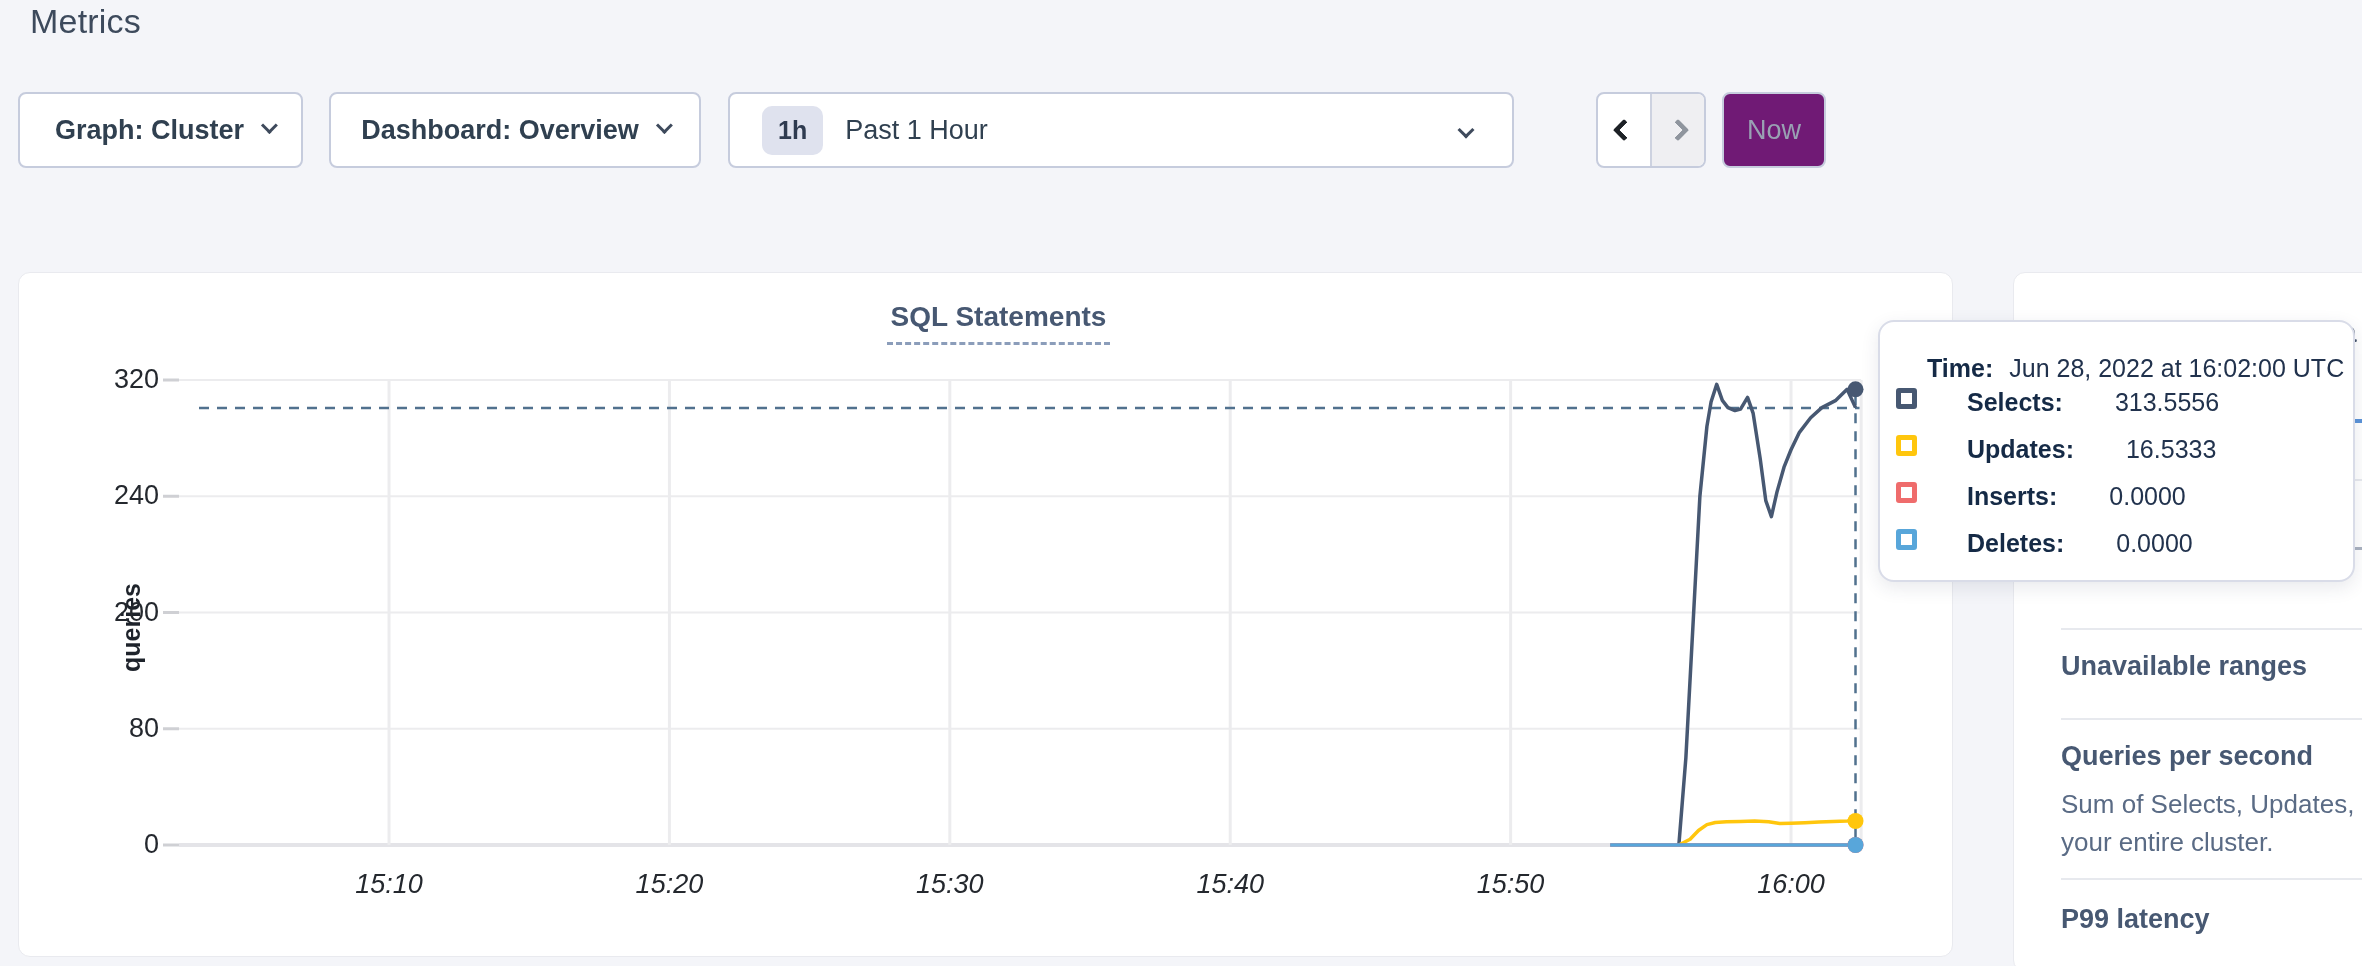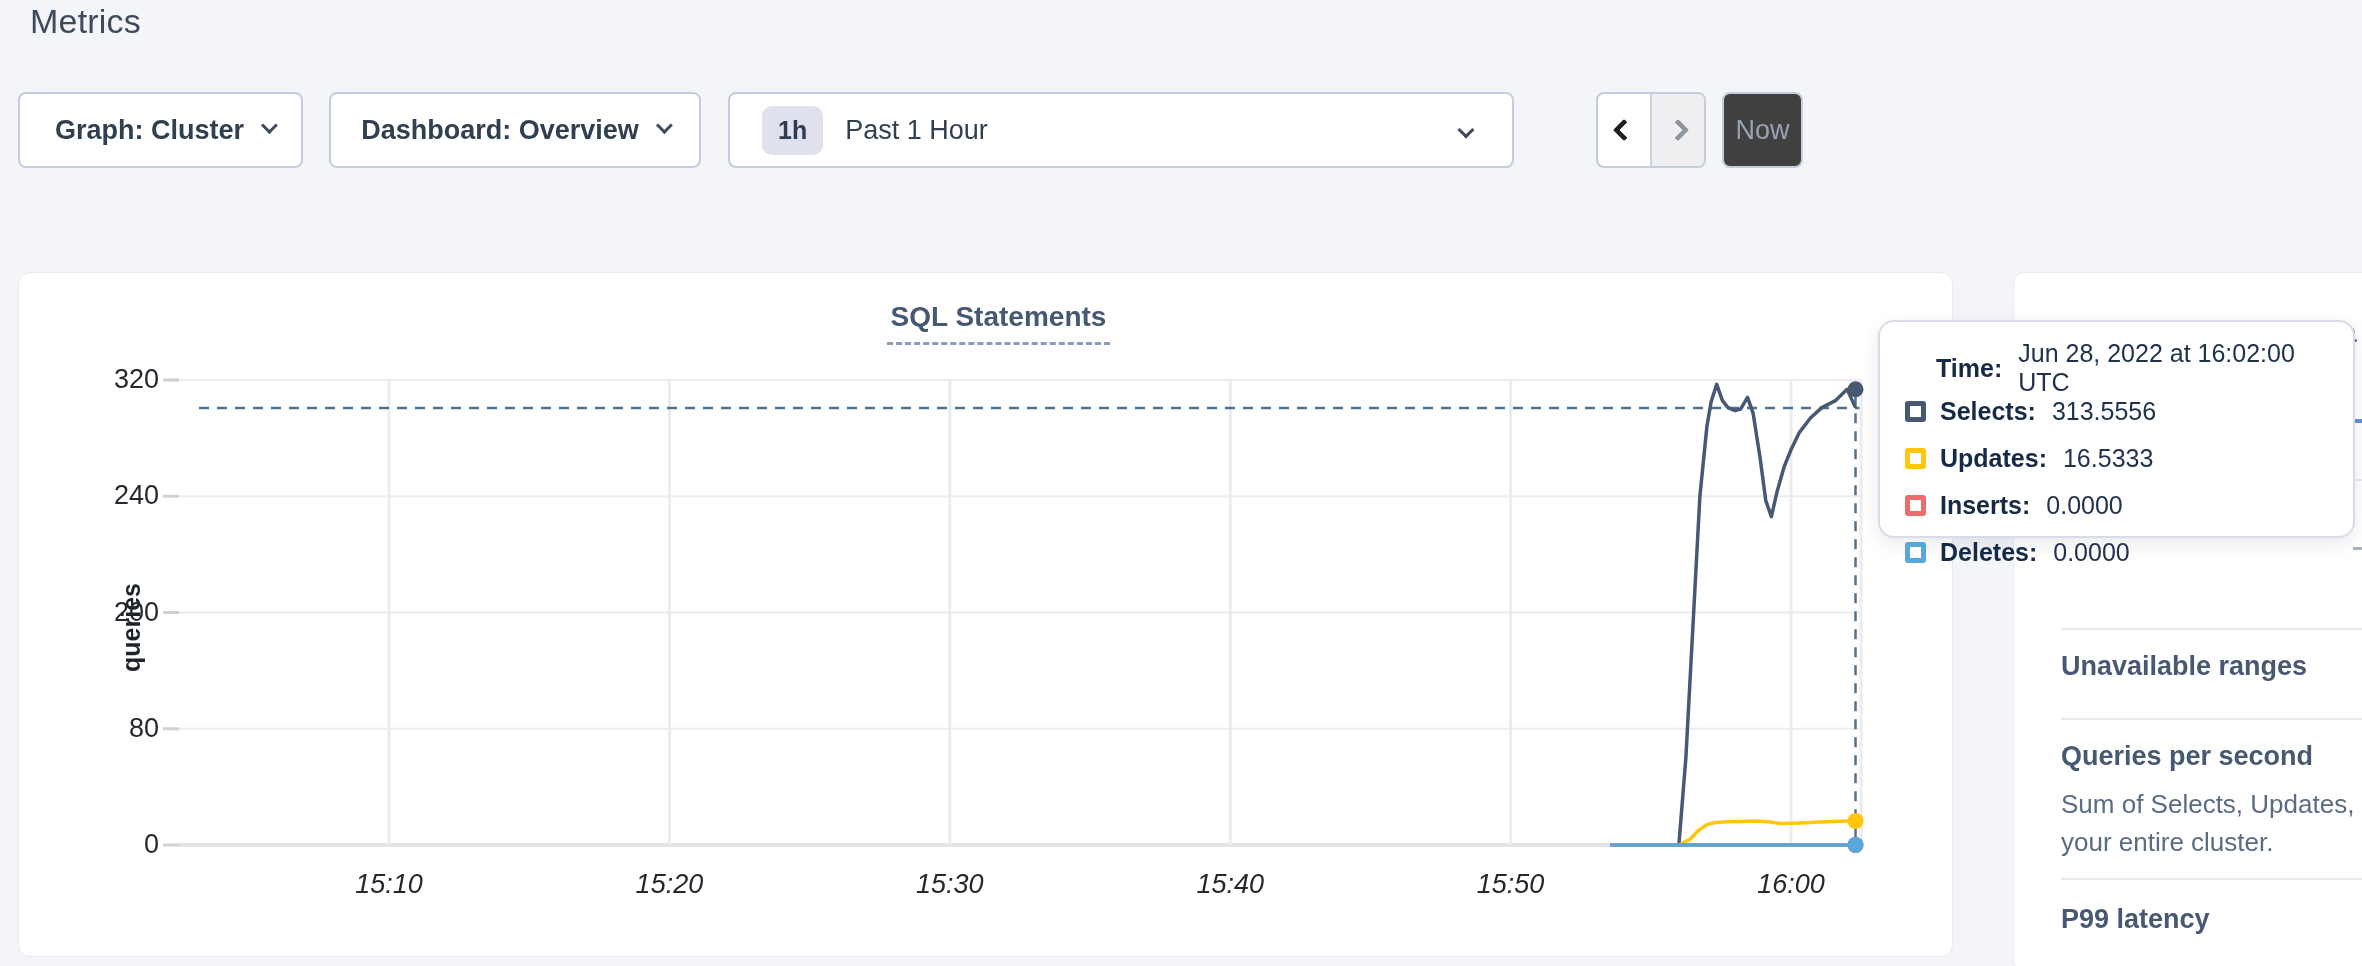--- a/index.html
+++ b/index.html
@@ -44,21 +44,21 @@
   .arrow-seg.next { background:#efeff2; border-left:2px solid #cdd2e0; }
   .chev-left {
     width:16px; height:16px; border-left:5px solid #1d2126; border-bottom:5px solid #1d2126;
     transform:rotate(45deg); border-radius:2px;
   }
   .chev-right {
     width:16px; height:16px; border-right:5px solid #8f959e; border-bottom:5px solid #8f959e;
     transform:rotate(-45deg); border-radius:2px;
   }
   #now-btn {
-    left:1722px; width:81px; background:#404040; color:#99a1b3; font-weight:500;
+    left:1722px; width:104px; background:#701a75; color:#99a1b3; font-weight:500;
   }
   
   .card {
     position:absolute; background:#fff; border:1px solid #e9eaef; border-radius:12px;
   }
   #chart-card { left:18px; top:272px; width:1935px; height:685px; }
   #side-card  { left:2013px; top:272px; width:560px; height:700px; }
   
   .chart-title-wrap { position:absolute; left:0; top:28px; width:100%; text-align:center; }
   .chart-title {
@@ -74,27 +74,27 @@
   .y-tick {
     position:absolute; width:120px; text-align:right;
     font-size:27px; color:#24282e;
   }
   .x-tick {
     position:absolute; width:120px; text-align:center;
     font-size:27px; color:#24282e; top:596px;font-style:italic;
   }
   
   #tooltip {
-    position:absolute; left:1878px; top:320px; width:477px; height:218px;
+    position:absolute; left:1878px; top:320px; width:477px; height:262px;
     background:#fff; border:2px solid #d9dce8; border-radius:16px;
-    box-shadow:0 6px 18px rgba(40,50,80,.10); z-index:30; padding:26px 0 0 25px;
+    box-shadow:0 6px 18px rgba(40,50,80,.10); z-index:30; padding:26px 0 0 16px;
   }
   .tt-time { margin-left:31px; font-size:25px; color:#21324d; height:40px; display:flex; align-items:center;}
   .tt-time b { color:#152a46; margin-right:16px; }
-  .tt-row { display:flex; align-items:center; height:47px; }
+  .tt-row { display:flex; height:47px;gap:36px; }
   .tt-sq {
     width:21px; height:21px; border:5px solid; border-radius:3px; background:#fff;
     margin-right:14px; flex:none;
   }
   .tt-label { font-size:25px; font-weight:700; color:#152a46; margin-right:16px; }
   .tt-value { font-size:25px; color:#21324d; }
   
   .sb-divider { position:absolute; left:47px; width:520px; height:0; border-top:2px solid #e7e9ee; }
   .sb-heading {
     position:absolute; left:47px; width:520px; white-space:nowrap; overflow:visible;

